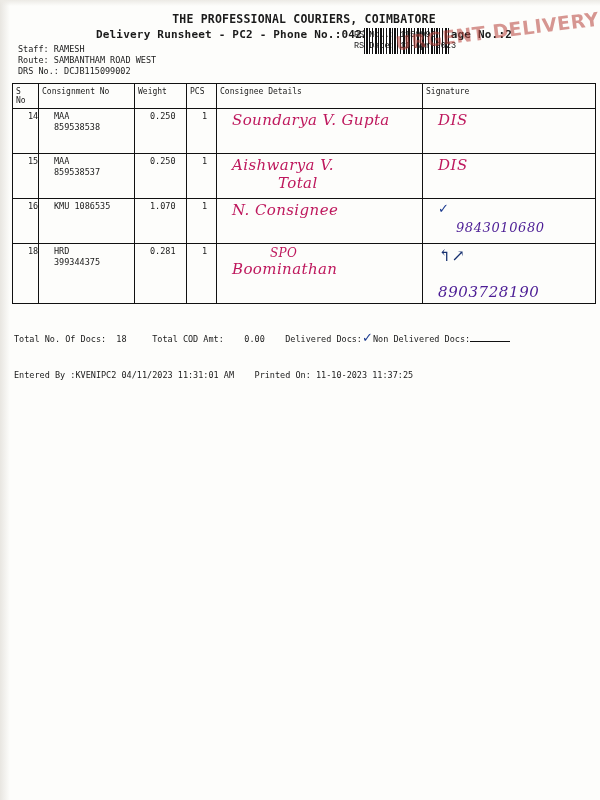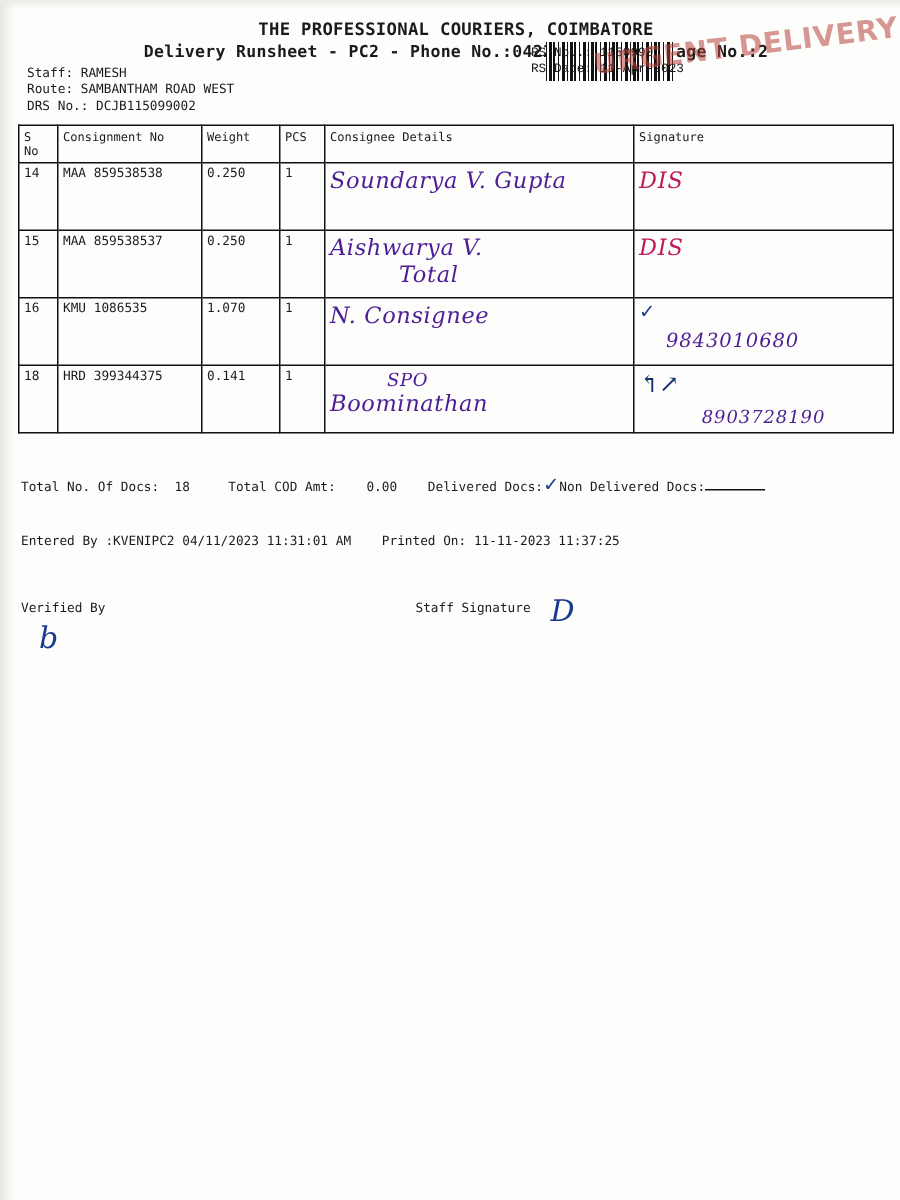--- a/index.html
+++ b/index.html
@@ -100,21 +100,21 @@
   }
   table.runsheet {
     width: 100%;
     border-collapse: collapse;
     margin-top: 6px;
     font-size: 8.5px;
     table-layout: fixed;
   }
   table.runsheet th, table.runsheet td {
     border: 1px solid #111;
-    padding: 2px 3px;
+    padding: 2px 15px;
     vertical-align: top;
     text-align: left;
     font-weight: normal;
   }
   table.runsheet th {
     font-size: 8px;
     padding: 3px 3px;
   }
   .col-sno { width: 26px; }
   .col-cn { width: 96px; }
@@ -124,21 +124,21 @@
   .col-sig { width: auto; }
   table.runsheet tbody td {
     height: 40px;
   }
   .cell-top { line-height: 11px; }
   
   .hand {
     font-family: "DejaVu Serif", serif;
     font-style: italic;
     font-size: 15px;
-    color: #4c1d95;
+    color: #be185d;
     white-space: nowrap;
     letter-spacing: 0.4px;
   }
   .hand-sm { font-size: 12px; }
   .hand-red {
     font-family: "DejaVu Serif", serif;
     font-style: italic;
     font-size: 15px;
     color: #be185d;
     letter-spacing: 0.5px;
@@ -285,42 +285,36 @@
               <span class="tick">✓</span>
               <div class="hand-blue-num" style="margin-top:4px;margin-left:18px;">9843010680</div>
             </div>
           </td>
         </tr>
 
 
         <tr>
           <td class="cell-top">18</td>
           <td class="cell-top">HRD 399344375</td>
-          <td class="cell-top">0.141</td>
+          <td class="cell-top">0.281</td>
           <td class="cell-top">1</td>
           <td>
             <div class="hand hand-sm" style="margin-left:38px;">SPO</div>
             <div class="hand">Boominathan</div>
           </td>
           <td>
             <div class="sig-wrap">
               <div class="pen-mark" style="font-size:16px;">↰↗</div>
-              <div class="hand-blue-num" style="font-size:12px;margin-top:6px;text-align:center;">8903728190</div>
+              <div class="hand-blue-num" style="font-size:15px;margin-top:18px;">8903728190</div>
             </div>
           </td>
         </tr>
       </tbody>
     </table>
 
     <div class="totals">
       <div><span>Total No. Of Docs:  18     Total COD Amt:    0.00    Delivered Docs:</span><span class="tick">✓</span><span>Non Delivered Docs:</span><span class="underline-fill"></span></div>
-      <div>Entered By :KVENIPC2 04/11/2023 11:31:01 AM    Printed On: 11-11-2023 11:37:25</div>
+      <div>Entered By :KVENIPC2 04/11/2023 11:31:01 AM    Printed On: 11-10-2023 11:37:25</div>
     </div>
 
-    <div class="footer-row">
-      <div class="verified-label">Verified By</div>
-      <div class="verified-mark">b</div>
-      <div class="staff-label">Staff Signature</div>
-      <div class="staff-mark">D</div>
-    </div>
 
   </div>
 </div>
 
 </body></html>

